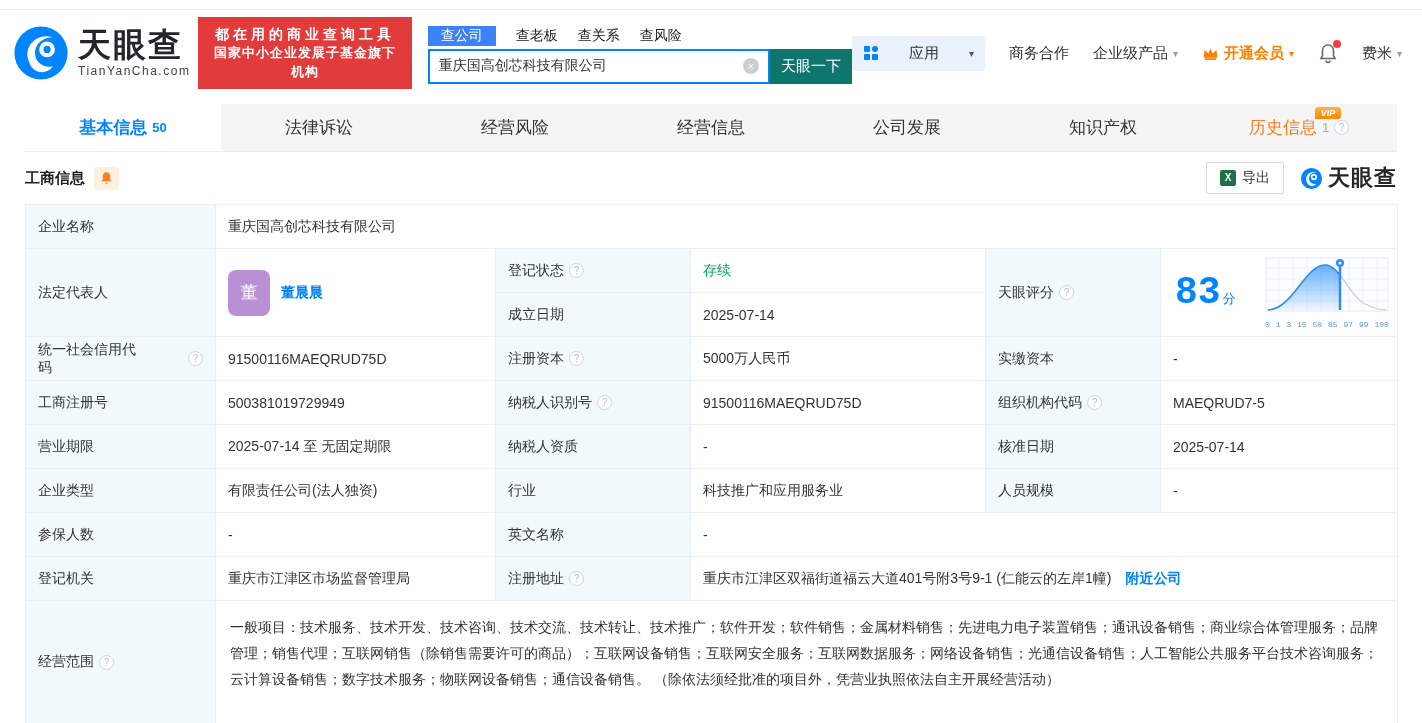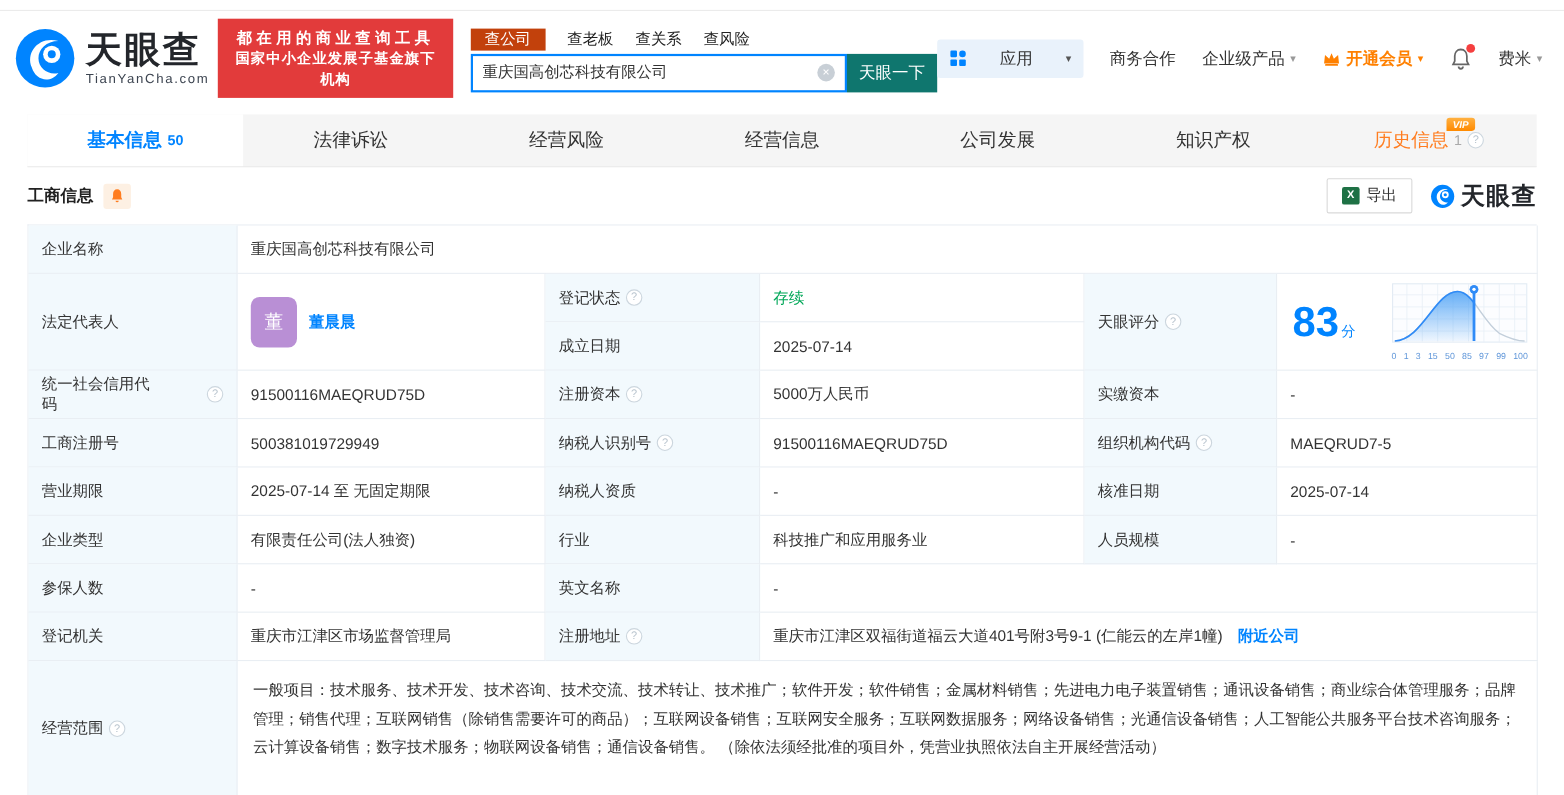--- a/index.html
+++ b/index.html
@@ -12,21 +12,21 @@
   .logo { display:flex; align-items:center; gap:8px; cursor:pointer; }
   .logo-text .cn { font-size:33px; font-weight:bold; color:#23262b; letter-spacing:2px; line-height:1; }
   .logo-text .en { font-size:12px; color:#3c4450; letter-spacing:1.5px; margin-top:3px; }
   .slogan { margin-left:8px; background:#e23b3b; color:#fff; padding:7px 9px; text-align:center; }
   .slogan .l1 { font-size:14px; font-weight:bold; letter-spacing:4px; line-height:1.45; }
   .slogan .l2 { font-size:13px; font-weight:bold; letter-spacing:1px; line-height:1.45; }
 
   .search { margin-left:16px; width:456px; }
   .search-tabs { display:flex; align-items:center; gap:20px; font-size:14px; height:26px; }
   .search-tab { color:#222; cursor:pointer; }
-  .search-tab.active { background:#c2410c; color:#fff; padding:1px 13px; }
+  .search-tab.active { background:#3b82f6; color:#fff; padding:1px 13px; }
   .search-row { display:flex; height:35px; }
   .search-box { flex:1; display:flex; align-items:center; border:2px solid #0084ff; background:#fff; padding:0 9px; }
   .search-box input { flex:1; border:none; outline:none; font-size:14px; color:#333;
     font-family:"Liberation Sans","DejaVu Sans",sans-serif; }
   .clear-icon { width:16px; height:16px; border-radius:50%; background:#c8cfd6; color:#fff;
     font-size:11px; line-height:16px; text-align:center; cursor:pointer; }
   .search-btn { width:82px; background:#0f766e; color:#fff; border:none; font-size:15px; cursor:pointer;
     font-family:"Liberation Sans","DejaVu Sans",sans-serif; }
 
   .top-nav { margin-left:auto; margin-right:20px; display:flex; align-items:center; gap:24px; font-size:15px; }
@@ -75,21 +75,21 @@
     border-top:1px solid #e9eef3; border-left:1px solid #e9eef3; font-size:14px; }
   .cell { border-right:1px solid #e9eef3; border-bottom:1px solid #e9eef3;
     display:flex; align-items:center; padding:0 12px; overflow:hidden; }
   .lbl { background:#f2f9fd; color:#333; }
   .green { color:#00a758; }
   .link { color:#0084ff; cursor:pointer;font-weight:bold; }
   .scope-val { display:block; padding:13px 14px; line-height:26px; align-items:flex-start; }
   .avatar { width:42px; height:46px; border-radius:8px; background:#b98fd5; color:#fff;
     display:flex; align-items:center; justify-content:center; font-size:17px; cursor:pointer; flex:none; }
   .rep-name { margin-left:11px; font-size:14px; }
-  .score-cell { gap:5px; padding:0 8px 0 14px; }
+  .score-cell { gap:5px; padding:0 8px 0 14px;font-family:Liberation Mono, monospace; }
   .score-num { font-size:38px; font-weight:bold; color:#0084ff; line-height:1; }
   .score-unit { font-size:13px; color:#0084ff; margin-left:2px; }
   .score-chart { margin-left:auto; }
   .ticks { display:flex; justify-content:space-between; width:124px; font-size:8px; color:#5f96d9; margin-top:1px; }
 </style>
 </head>
 <body>
 
 <div class="topstrip"></div>
 

